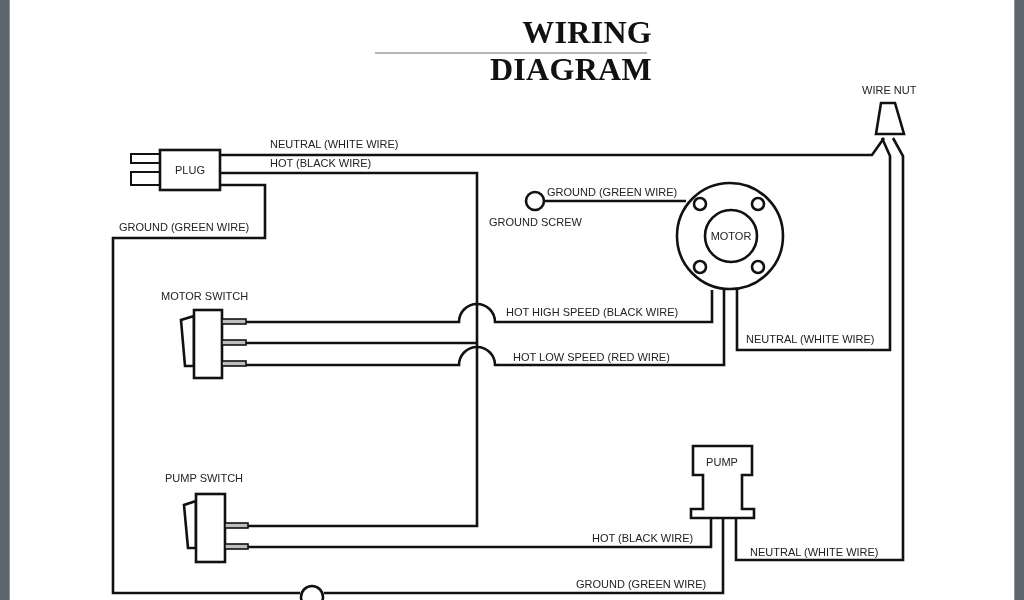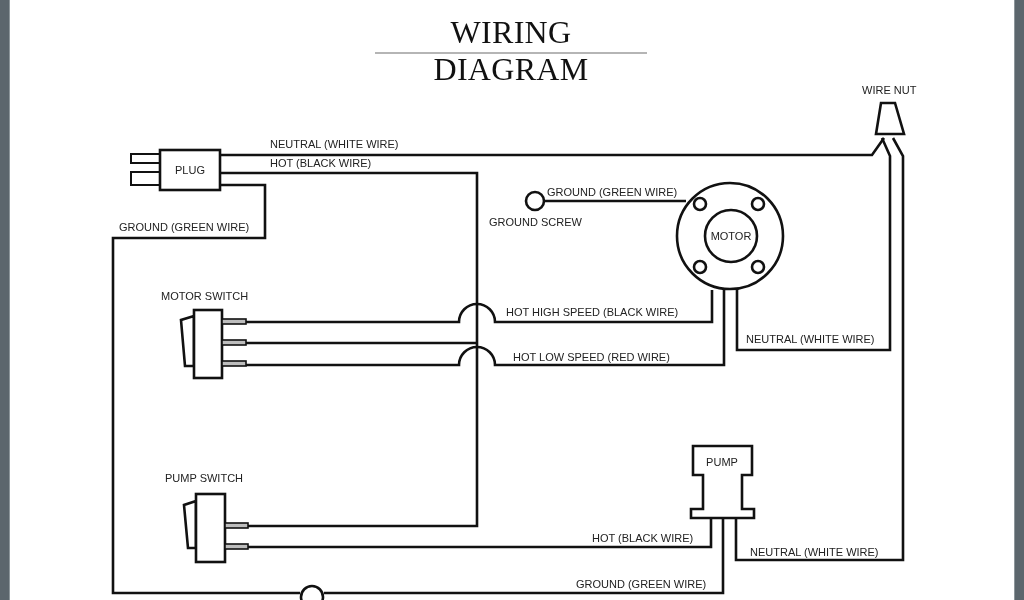--- a/index.html
+++ b/index.html
@@ -9,23 +9,23 @@
       font-family: "Liberation Sans", "DejaVu Sans", sans-serif;
     }
     .side-bar-left, .side-bar-right {
       position: absolute; top: 0; width: 9px; height: 600px;
       background: #5c666d;
     }
     .side-bar-left { left: 0; border-right: 1px solid #8d969b; }
     .side-bar-right { right: 0; border-left: 1px solid #8d969b; }
     .title {
       position: absolute; left: 370px; top: 14px; width: 282px;
-      text-align: center;
+      text-align: right;
       font-family: "Liberation Serif", "DejaVu Serif", serif;
-      font-weight: normal; font-size: 32px; letter-spacing: 0.3px;
+      font-weight: bold; font-size: 32px; letter-spacing: 0.3px;
       color: #111111;
     }
     .title-underline {
       position: absolute; left: 375px; top: 52px; width: 272px; height: 2px;
       background: #b5b5b5;
     }
     svg#diagram { position: absolute; left: 0; top: 0; }
     svg text {
       font-family: "Liberation Sans", "DejaVu Sans", sans-serif;
       font-size: 11px; fill: #222222;

